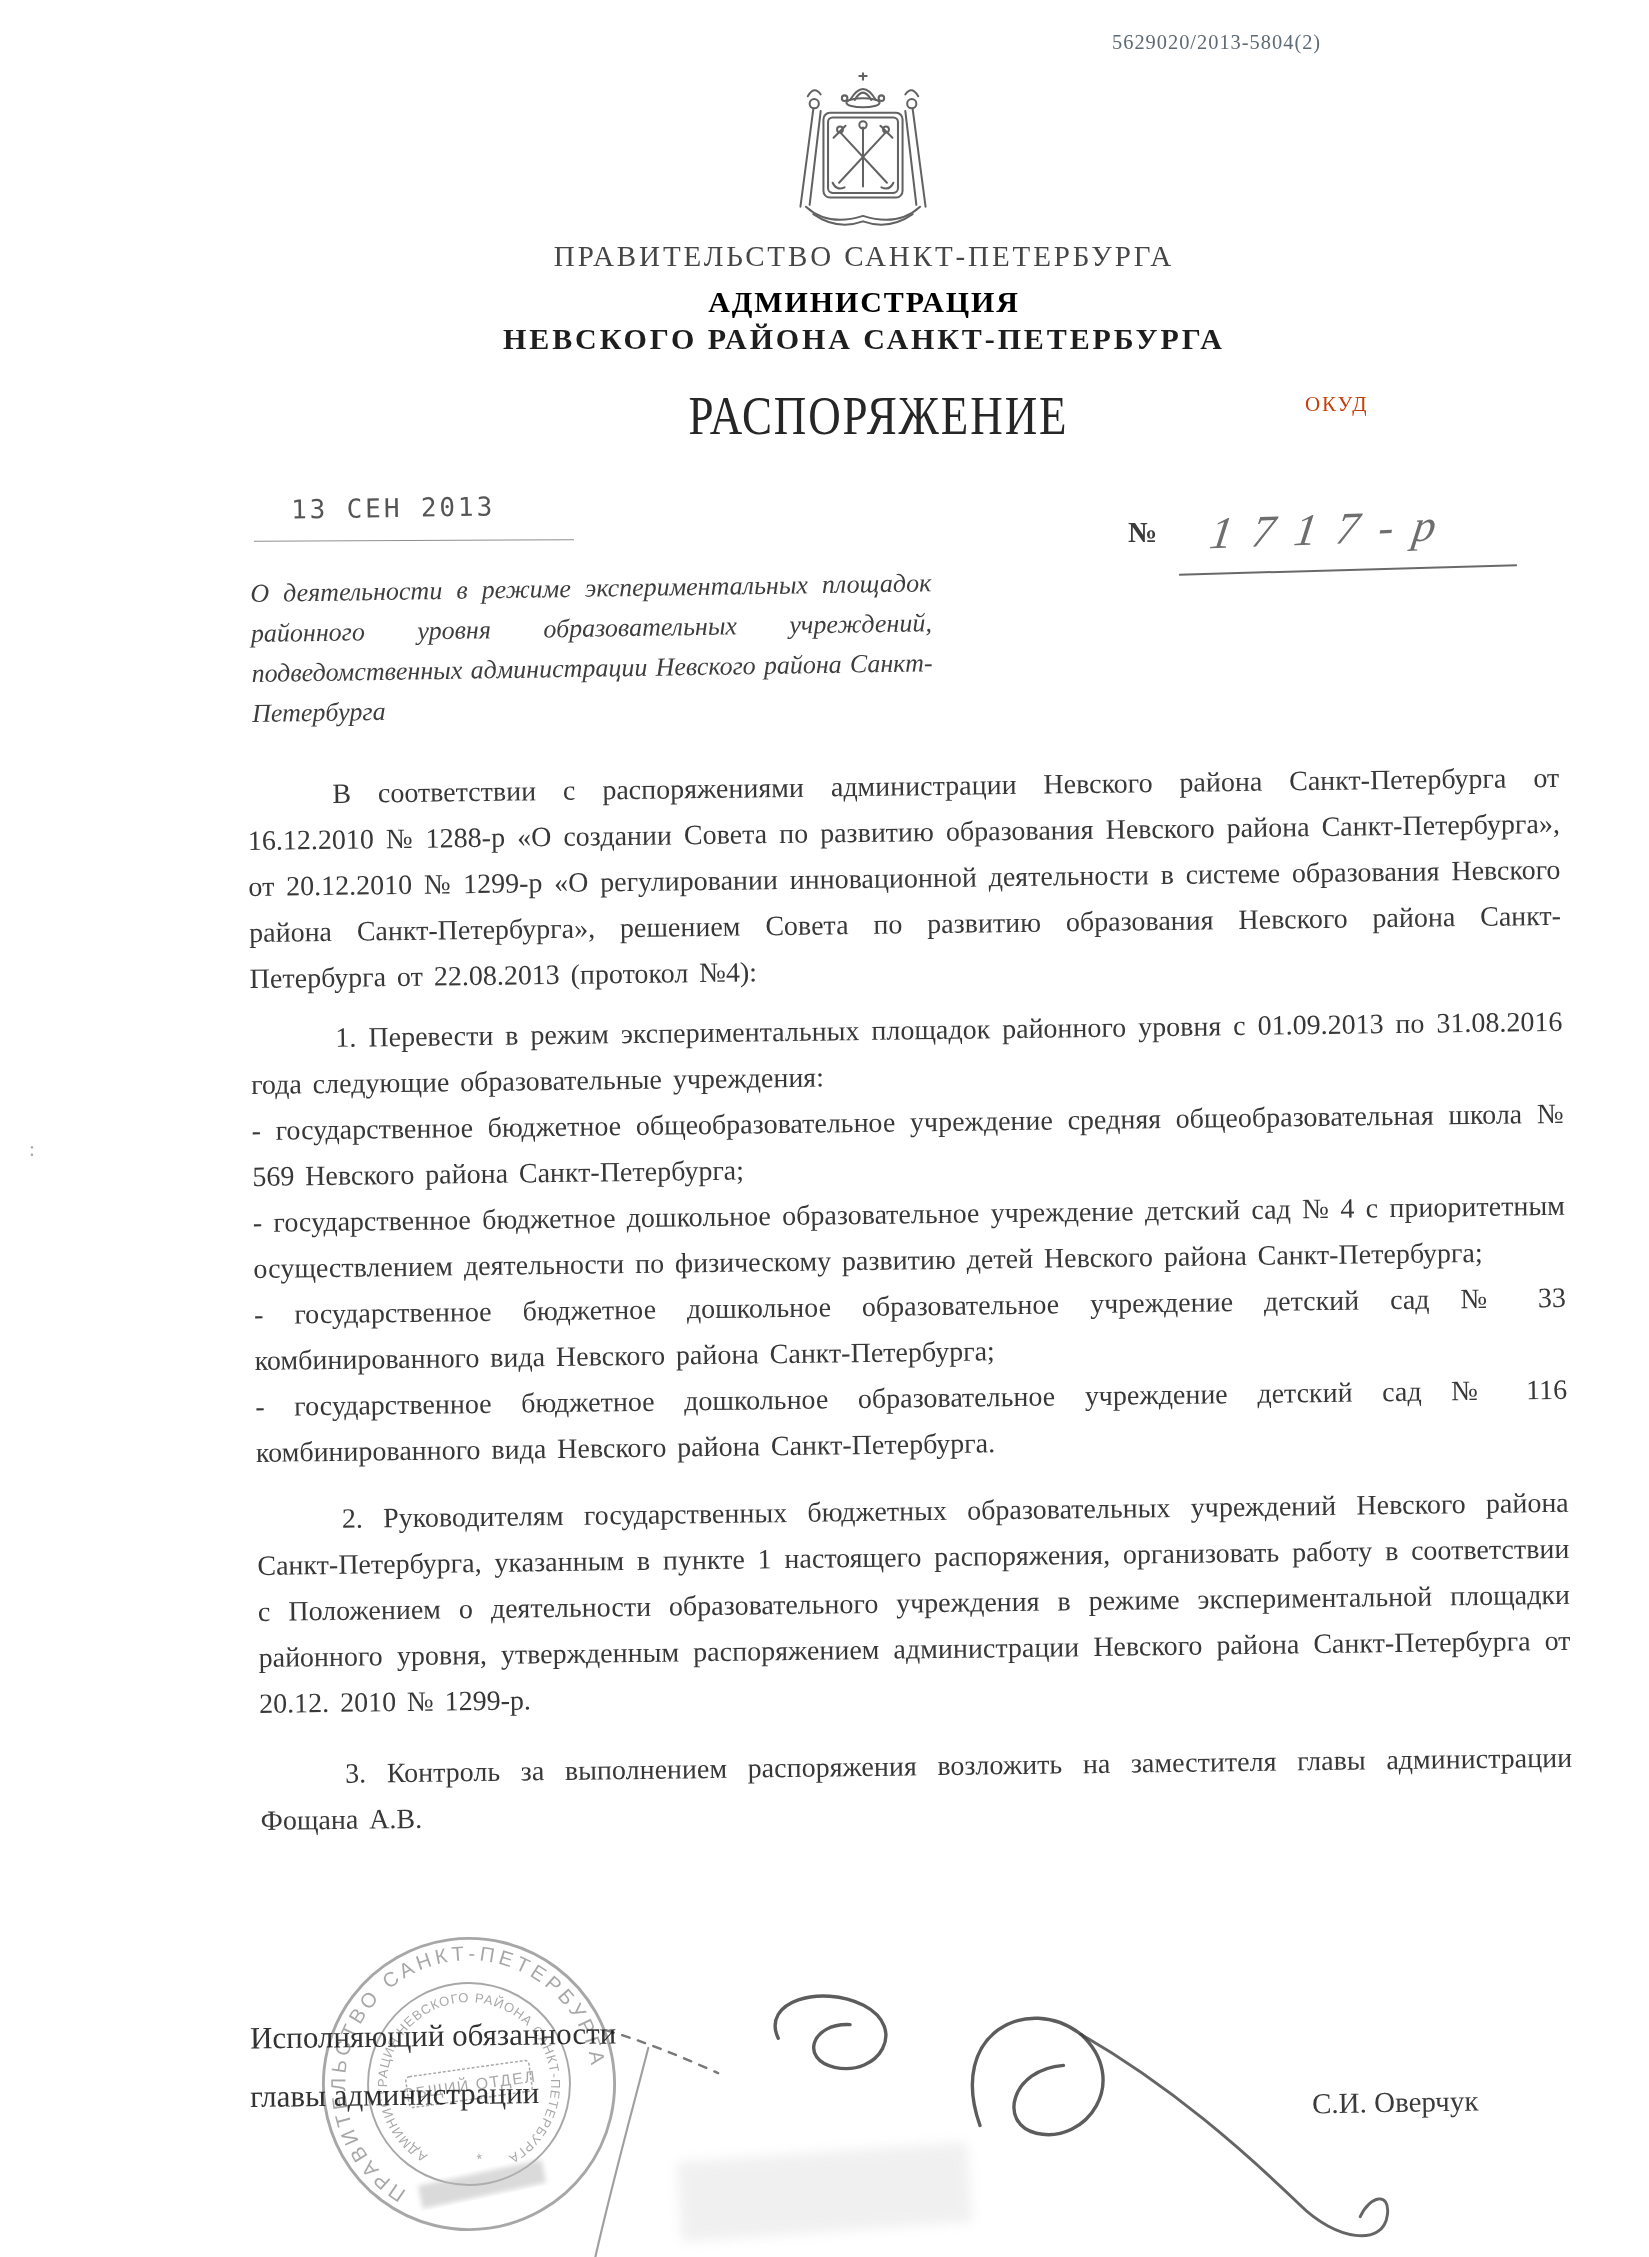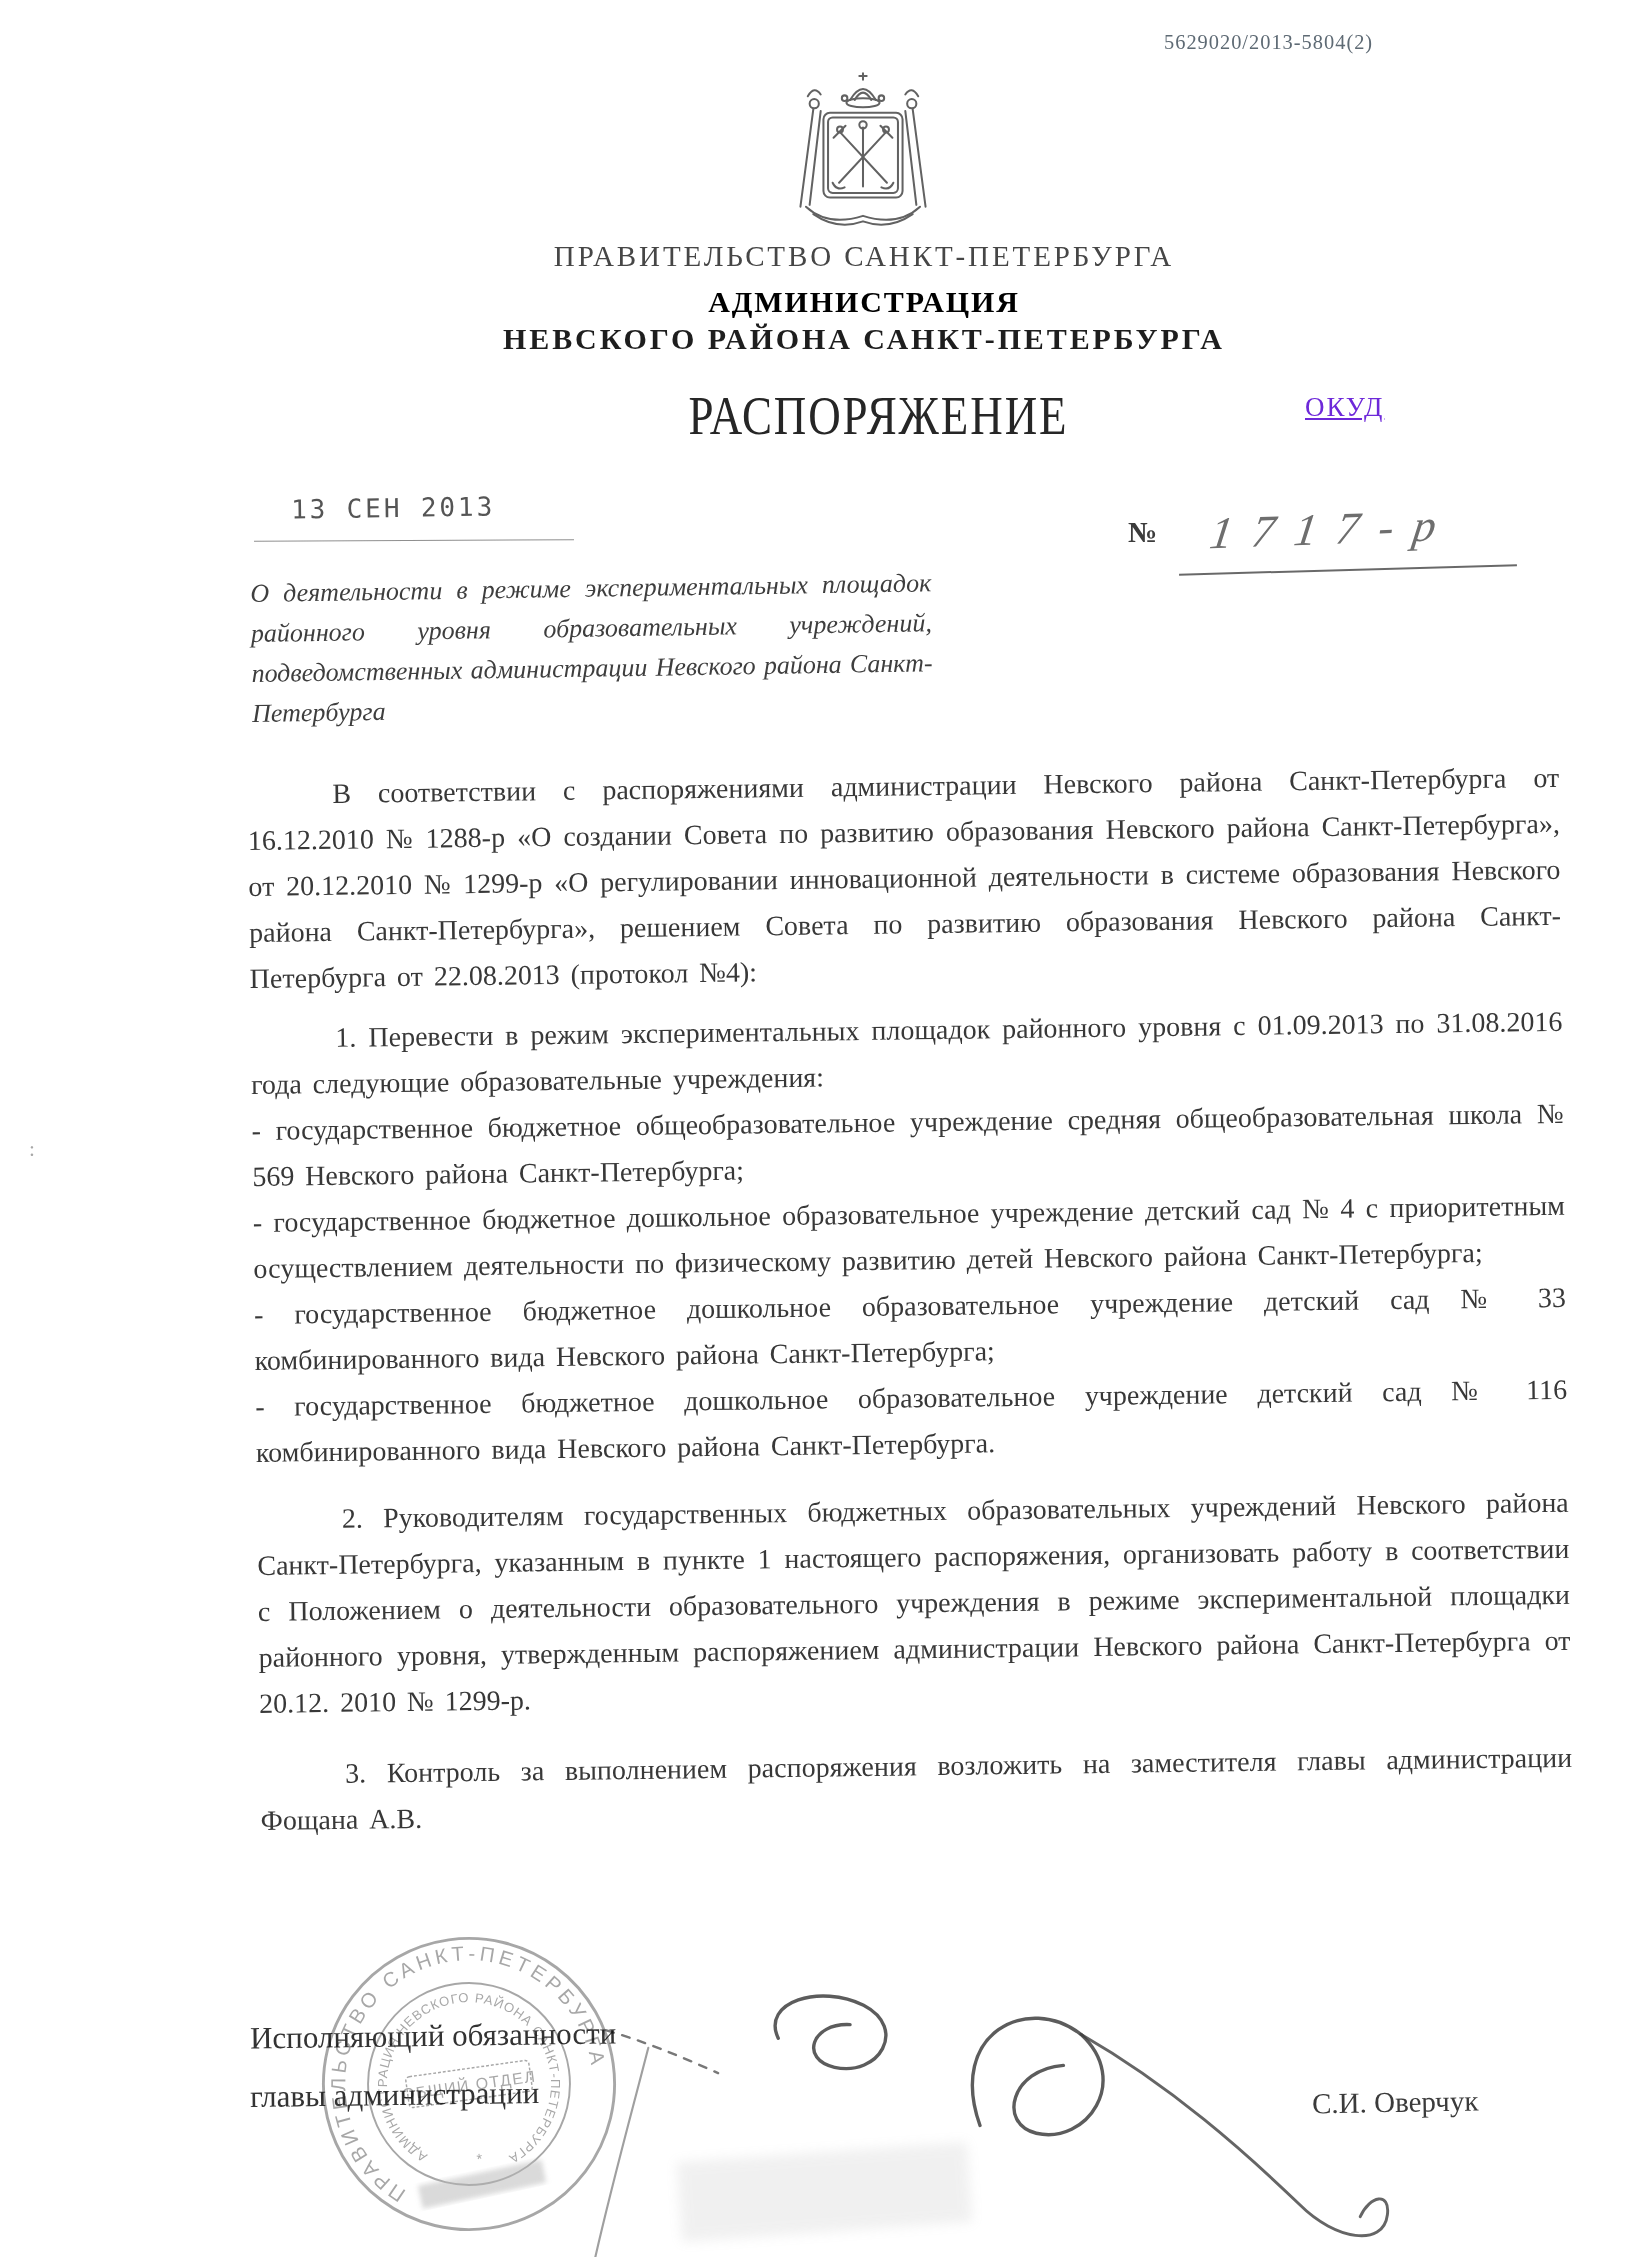--- a/index.html
+++ b/index.html
@@ -3,42 +3,42 @@
 <meta charset="utf-8">
 <style>
   html,body { margin:0; padding:0; background:#e8e8e8; }
   .page {
     position:relative; width:1650px; height:2257px; margin:0 auto;
     background:#ffffff; overflow:hidden;
     font-family:"Liberation Serif", serif; color:#3a3a3a;
   }
   .abs { position:absolute; }
 
-  .doc-number { left:1164px; top:31px; font-size:20.4px; color:#5e6a74; letter-spacing:1px; }
+  .doc-number { left:1112px; top:31px; font-size:20.4px; color:#5e6a74; letter-spacing:1px; }
 
   .arms { left:771px; top:68px; width:184px; height:167px; opacity:.85; }
 
   .hdr-gov {
     left:408px; top:240px; width:912px; text-align:center;
     font-size:29px; letter-spacing:2.9px; color:#464646; font-weight:400;
   }
   .hdr-adm1 {
     left:408px; top:285px; width:912px; text-align:center;
     font-size:30px; letter-spacing:1.9px; color:#000000; font-weight:700;
   }
   .hdr-adm2 {
     left:408px; top:322px; width:912px; text-align:center;
     font-size:30px; letter-spacing:2.9px; color:#1e1e1e; font-weight:700;
   }
   .doc-type {
     left:442px; top:384px; width:873px; text-align:center;
     font-size:45px; letter-spacing:1.9px; color:#262626; font-weight:400;
     transform:scaleY(1.22); transform-origin:center top;
   }
-  .okud { left:1305px; top:392px; font-size:27px; letter-spacing:1.9px; color:#6d28d9;text-decoration:underline; }
+  .okud { left:1305px; top:392px; font-size:21px; letter-spacing:1.9px; color:#c2410c; }
 
   .date-stamp {
     left:291px; top:493px; font-family:"DejaVu Sans Mono", monospace;
     font-size:26px; letter-spacing:2.9px; color:#555; transform:rotate(-0.8deg);
   }
   .date-line { left:254px; top:540px; width:320px; border-top:1.9px solid #6a6a6a; opacity:.75; transform:rotate(-0.3deg); }
 
   .num-sign { left:1128px; top:516px; font-size:29px; font-weight:700; color:#3c3c3c; }
   .num-line { left:1179px; top:569px; width:338px; border-top:2.4px solid #4f4f4f; transform:rotate(-1.6deg); opacity:.85; }
   .num-value {

